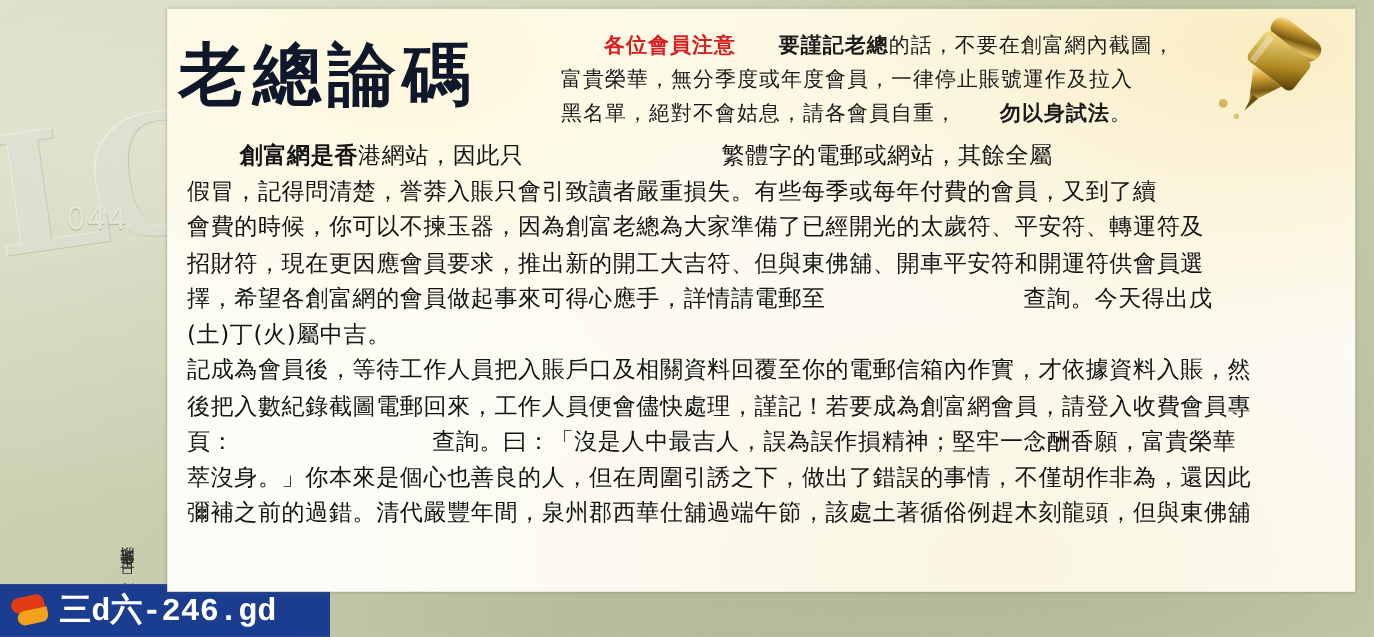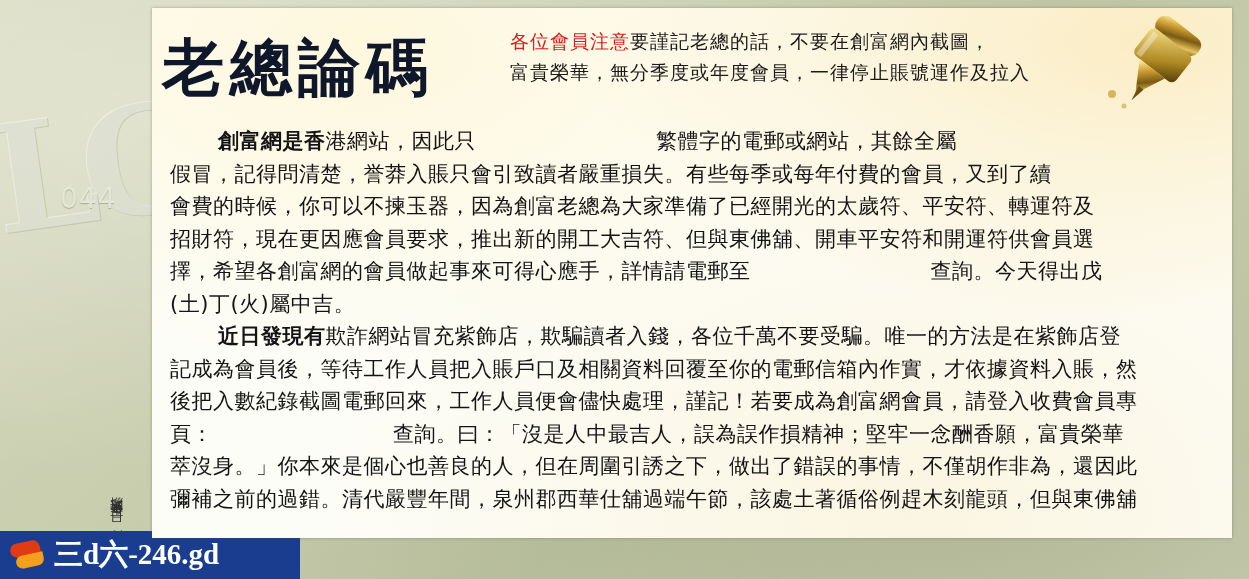--- a/index.html
+++ b/index.html
@@ -112,21 +112,21 @@
     width: 28px; height: 13px;
     background: #f4a01c;
     border-radius: 13px 0 13px 13px;
     transform: rotate(-12deg);
   }
   .logo-text {
     color: #ffffff;
     font-size: 29px;
     font-weight: bold;
     letter-spacing: 0px;
-    font-family: Liberation Serif, serif;
+    font-family: Liberation Mono, monospace;
     white-space: nowrap;
   }
 
   
   .paper {
     position: absolute;
     left: 152px;
     top: 8px;
     width: 1080px;
     height: 530px;
@@ -183,21 +183,22 @@
     font-size: 19px;
     line-height: 31px;
     color: #1a1a1a;
     letter-spacing: 1px;
     z-index: 3;
   }
   .notice .red {
     color: #d81e1e;
   }
   .notice .bold {
-    font-weight: normal;
+    font-weight: bold;
+    margin-left: 39px;
   }
 
   
   .body-text {
     position: absolute;
     left: 18px;
     top: 118px;
     width: 1046px;
     font-family: "DejaVu Sans", "Liberation Sans", sans-serif;
     font-size: 21px;
@@ -269,41 +270,41 @@
       </g>
       <circle cx="16" cy="78" r="4" fill="#c9a23a" opacity="0.75"></circle>
       <circle cx="28" cy="90" r="2.5" fill="#c9a23a" opacity="0.6"></circle>
     </svg>
 
     <div class="notice">
       <div>
         <span class="red bold">各位會員注意</span><span class="bold">要謹記老總</span><span>的話，不要在創富網內截圖，</span>
       </div>
       <div>富貴榮華，無分季度或年度會員，一律停止賬號運作及拉入</div>
+      <div>
+        <span>黑名單，絕對不會姑息，請各會員自重，</span><span class="bold">勿以身試法</span><span>。</span>
+      </div>
     </div>
 
     <div class="body-text">
 
       <p>
         <span class="indent"></span><span class="bold">創富網是香</span><span>港網站，因此只</span><span class="gap"></span><span>繁體字的電郵或網站，其餘全屬</span>
       </p>
 
       <p>假冒，記得問清楚，誉莽入賬只會引致讀者嚴重損失。有些每季或每年付費的會員，又到了續</p>
       <p>會費的時候，你可以不揀玉器，因為創富老總為大家準備了已經開光的太歲符、平安符、轉運符及</p>
       <p>招財符，現在更因應會員要求，推出新的開工大吉符、但與東佛舖、開車平安符和開運符供會員選</p>
 
       <p>
         <span>擇，希望各創富網的會員做起事來可得心應手，詳情請電郵至</span><span class="gap"></span><span>查詢。今天得出戊</span>
       </p>
 
       <p>(土)丁(火)屬中吉。</p>
 
-      <p>
-        <span class="indent"></span><span class="bold">近日</span><span class="bold">發現有</span><span>欺詐網站冒充紫飾店，欺騙讀者入錢，各位千萬不要受騙。唯一的方法是在紫飾店登</span>
-      </p>
 
       <p>記成為會員後，等待工作人員把入賬戶口及相關資料回覆至你的電郵信箱內作實，才依據資料入賬，然</p>
       <p>後把入數紀錄截圖電郵回來，工作人員便會儘快處理，謹記！若要成為創富網會員，請登入收費會員專</p>
 
       <p>
         <span>頁：</span><span class="gap"></span><span>查詢。曰：「沒是人中最吉人，誤為誤作損精神；堅牢一念酬香願，富貴榮華</span>
       </p>
 
       <p>萃沒身。」你本來是個心也善良的人，但在周圍引誘之下，做出了錯誤的事情，不僅胡作非為，還因此</p>
       <p>彌補之前的過錯。清代嚴豐年間，泉州郡西華仕舖過端午節，該處土著循俗例趕木刻龍頭，但與東佛舖</p>

